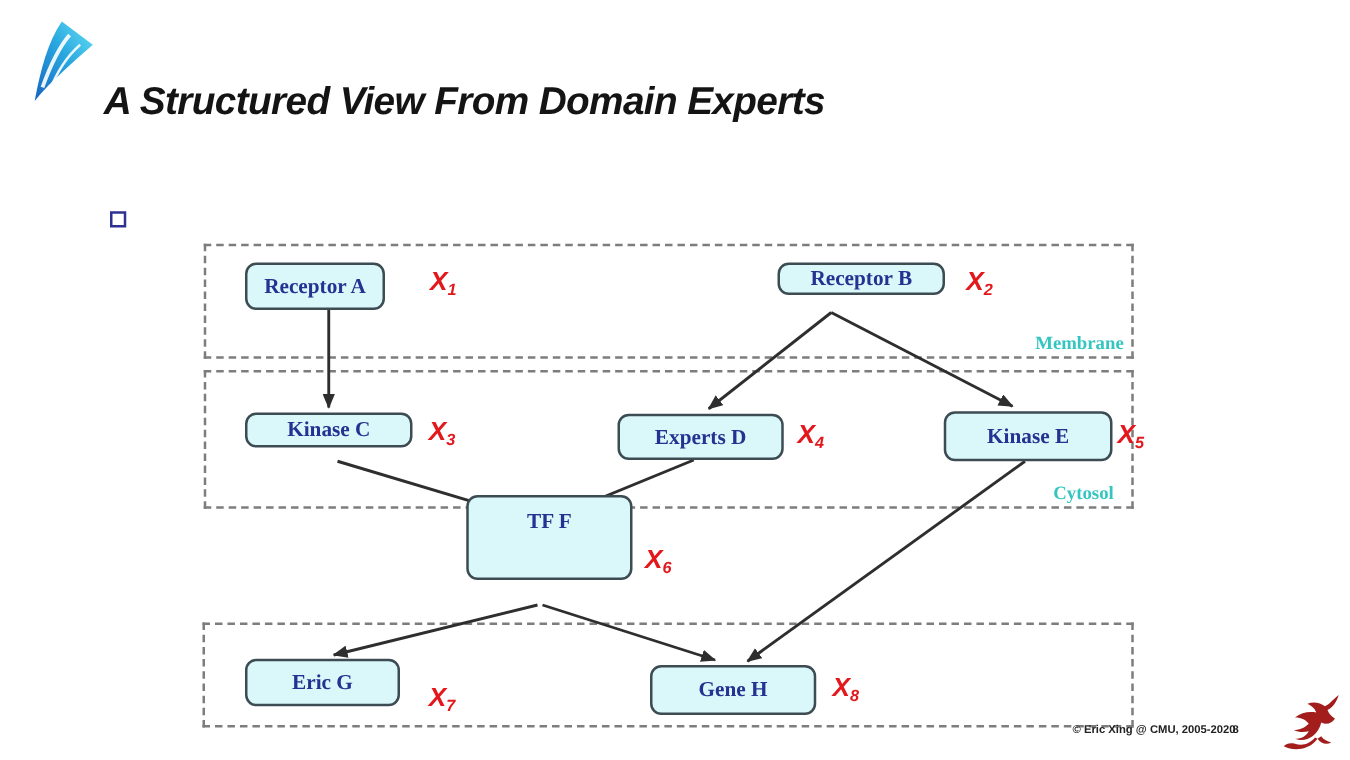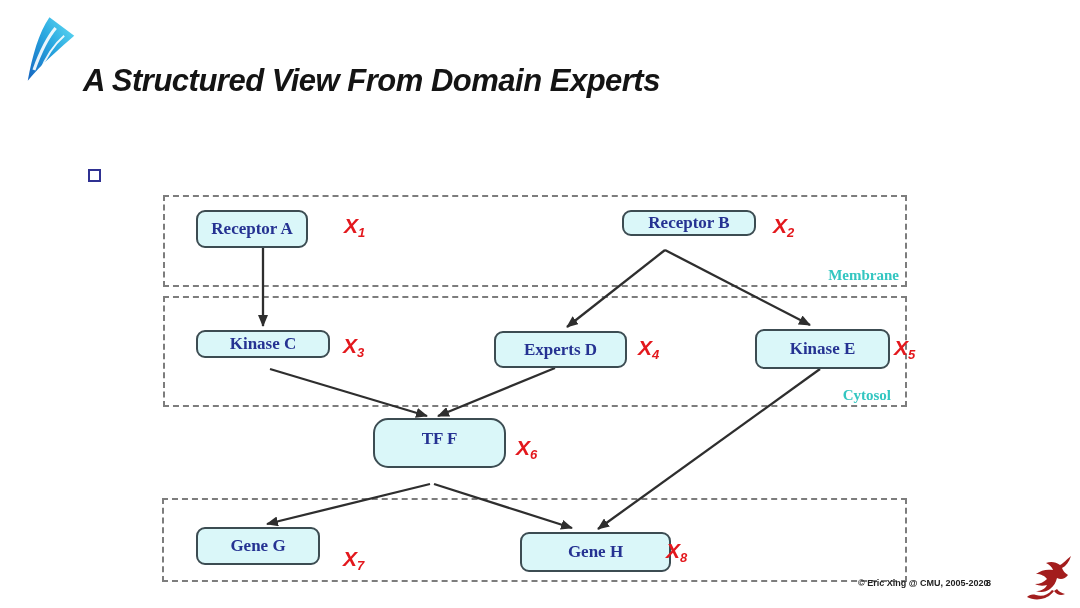--- a/index.html
+++ b/index.html
@@ -42,23 +42,23 @@
     position:absolute;display:flex;align-items:center;justify-content:center;
     background:var(--node-fill);border:2px solid var(--node-border);border-radius:9px;
     font-family:"Liberation Serif",serif;font-weight:bold;font-size:17px;
     color:var(--node-text);box-sizing:border-box;
   }
   .n-receptor-a{left:196px;top:210px;width:112px;height:38px;}
   .n-receptor-b{left:622px;top:210px;width:134px;height:26px;font-family:Liberation Serif, serif;}
   .n-kinase-c{left:196px;top:330px;width:134px;height:28px;}
   .n-kinase-d{left:494px;top:331px;width:133px;height:37px;}
   .n-kinase-e{left:755px;top:329px;width:135px;height:40px;}
-  .n-tf-f{left:373px;top:418px;width:133px;height:50px;align-items:flex-start;padding-top:9px;border-radius:15px;}
+  .n-tf-f{left:373px;top:396px;width:133px;height:68px;align-items:flex-start;padding-top:9px;}
   .n-gene-g{left:196px;top:527px;width:124px;height:38px;}
-  .n-gene-h{left:520px;top:532px;width:151px;height:40px;}
+  .n-gene-h{left:520px;top:532px;width:133px;height:40px;}
   .var-label{
     position:absolute;color:var(--var-red);font-style:italic;font-weight:bold;
     font-size:21px;font-family:"Liberation Sans",sans-serif;white-space:nowrap;
   }
   .var-label sub{font-size:13px;vertical-align:-4px;}
   .v-x1{left:344px;top:214px;} .v-x2{left:773px;top:214px;}
   .v-x3{left:343px;top:334px;} .v-x4{left:638px;top:336px;}
   .v-x5{left:894px;top:336px;} .v-x6{left:516px;top:436px;}
   .v-x7{left:343px;top:547px;} .v-x8{left:666px;top:539px;}
   .footer-copy{
@@ -116,21 +116,21 @@
       <line x1="430" y1="484" x2="267" y2="524" marker-end="url(#ah)"></line>
       <line x1="434" y1="484" x2="572" y2="528" marker-end="url(#ah)"></line>
     </svg>
 
     <div class="node n-receptor-a">Receptor A</div>
     <div class="node n-receptor-b">Receptor B</div>
     <div class="node n-kinase-c">Kinase C</div>
     <div class="node n-kinase-d">Experts D</div>
     <div class="node n-kinase-e">Kinase E</div>
     <div class="node n-tf-f">TF F</div>
-    <div class="node n-gene-g">Gene G</div>
+    <div class="node n-gene-g">Eric G</div>
     <div class="node n-gene-h">Gene H</div>
 
     <div class="var-label v-x1"><i>X</i><sub>1</sub></div>
     <div class="var-label v-x2"><i>X</i><sub>2</sub></div>
     <div class="var-label v-x3"><i>X</i><sub>3</sub></div>
     <div class="var-label v-x4"><i>X</i><sub>4</sub></div>
     <div class="var-label v-x5"><i>X</i><sub>5</sub></div>
     <div class="var-label v-x6"><i>X</i><sub>6</sub></div>
     <div class="var-label v-x7"><i>X</i><sub>7</sub></div>
     <div class="var-label v-x8"><i>X</i><sub>8</sub></div>

